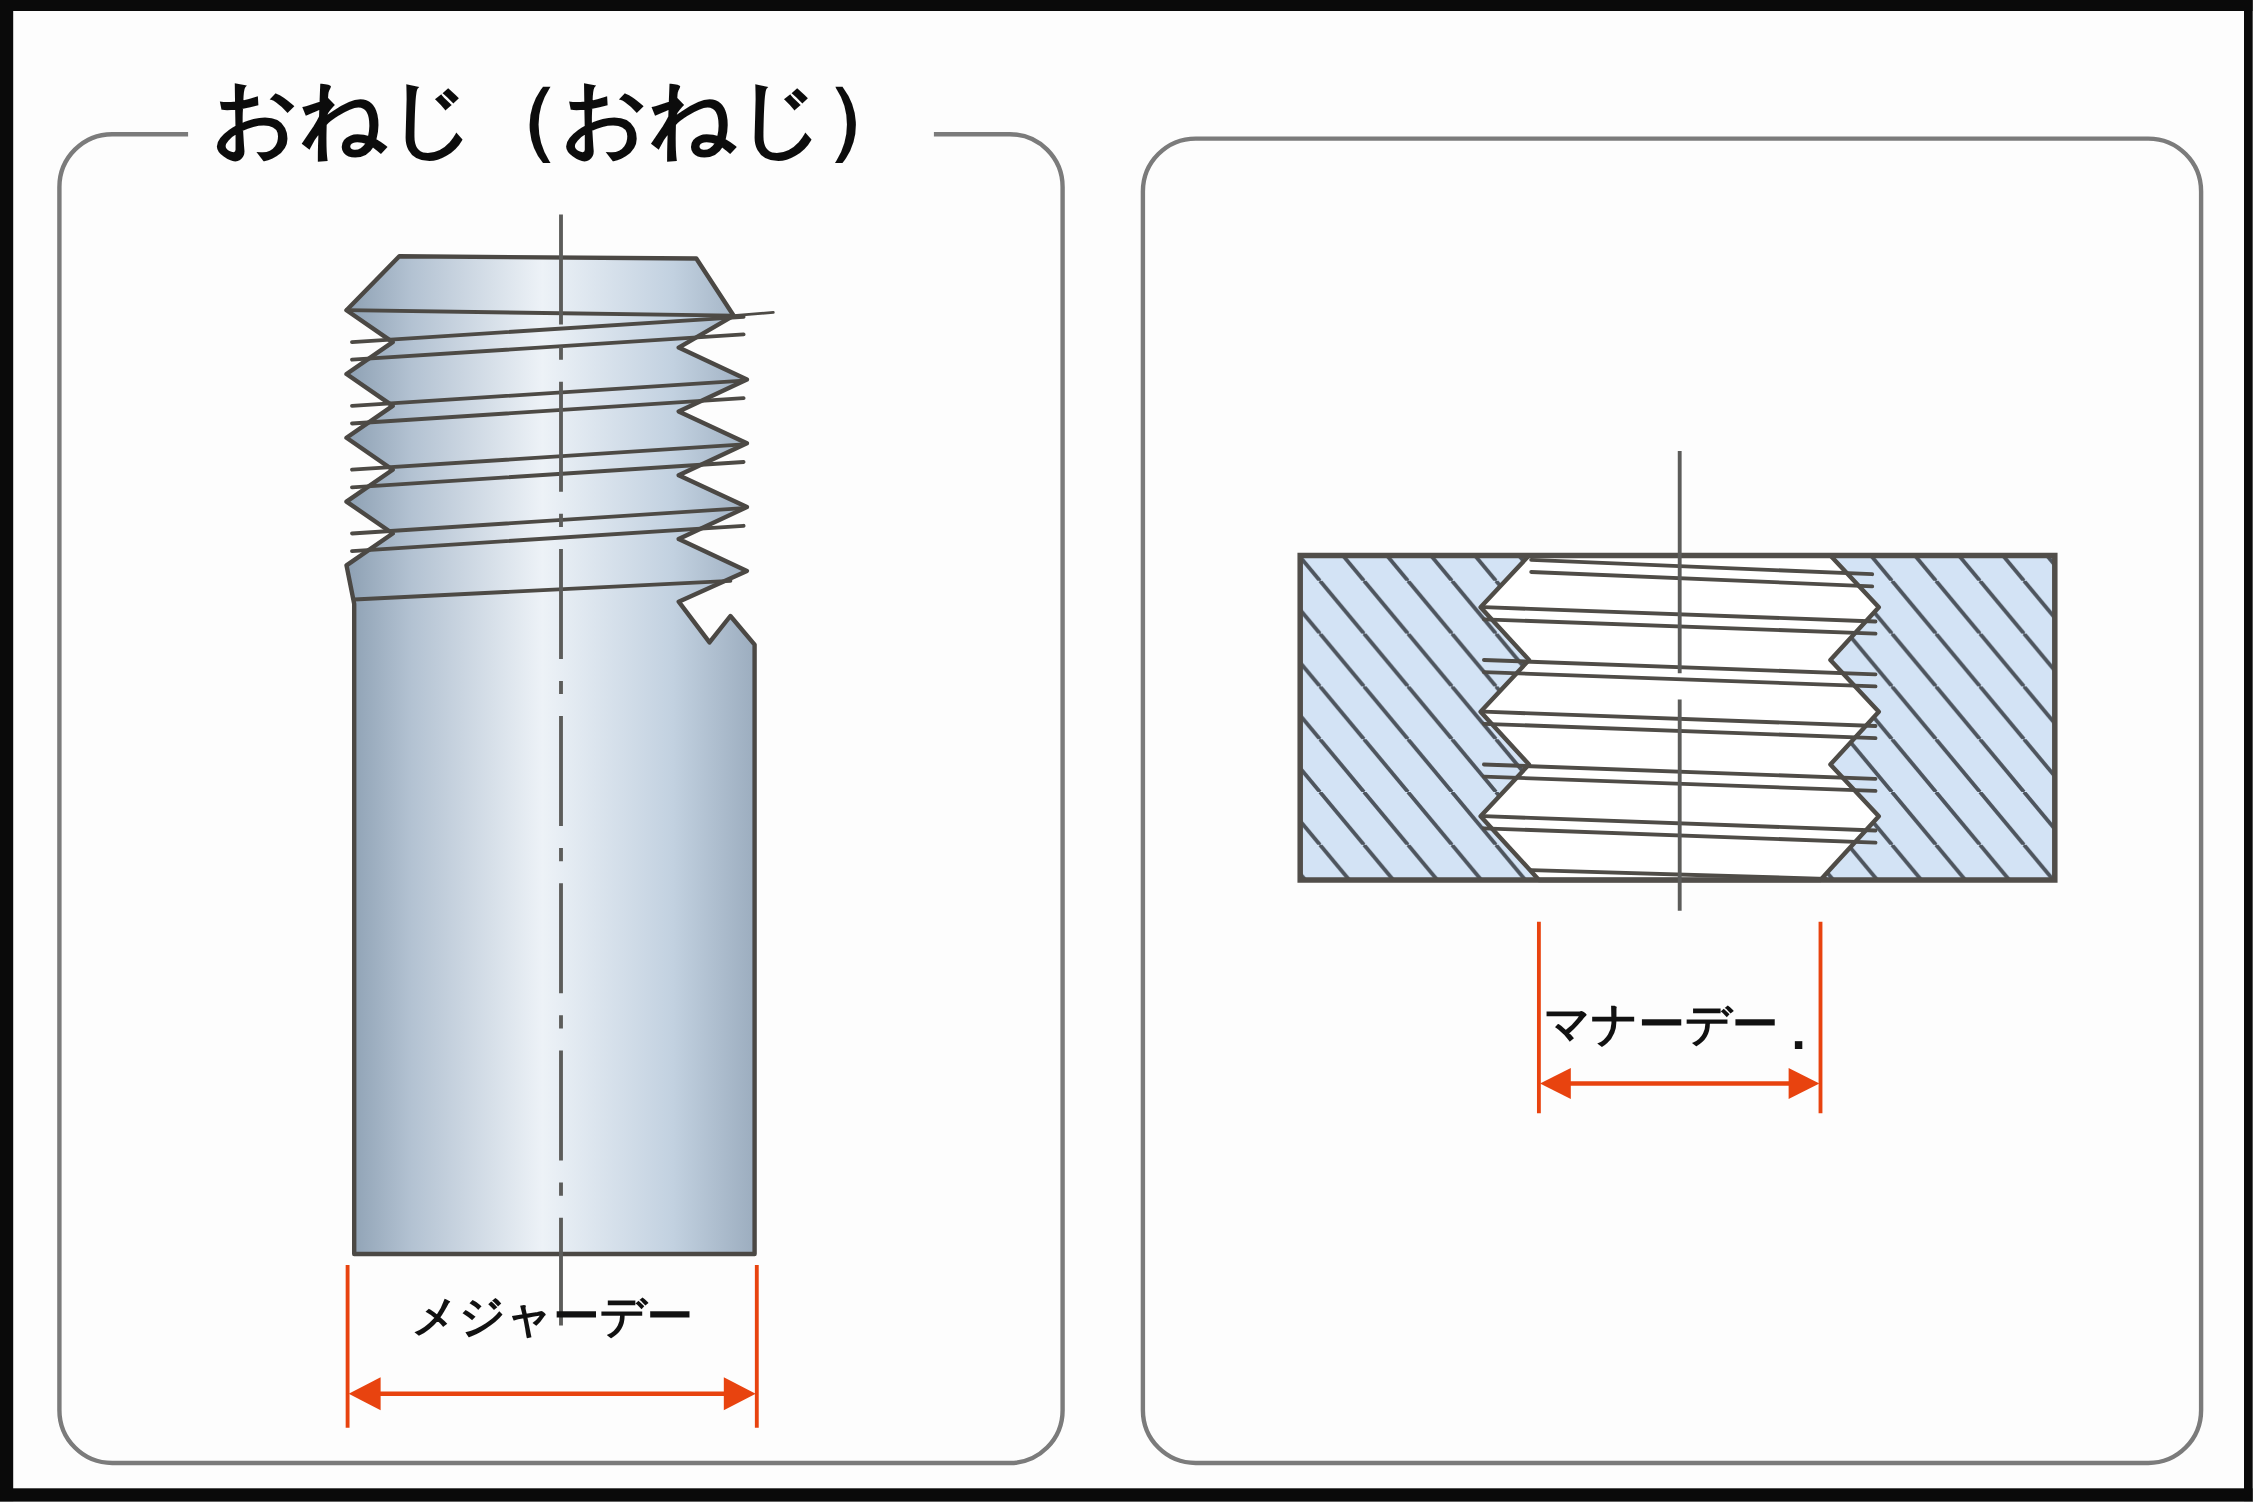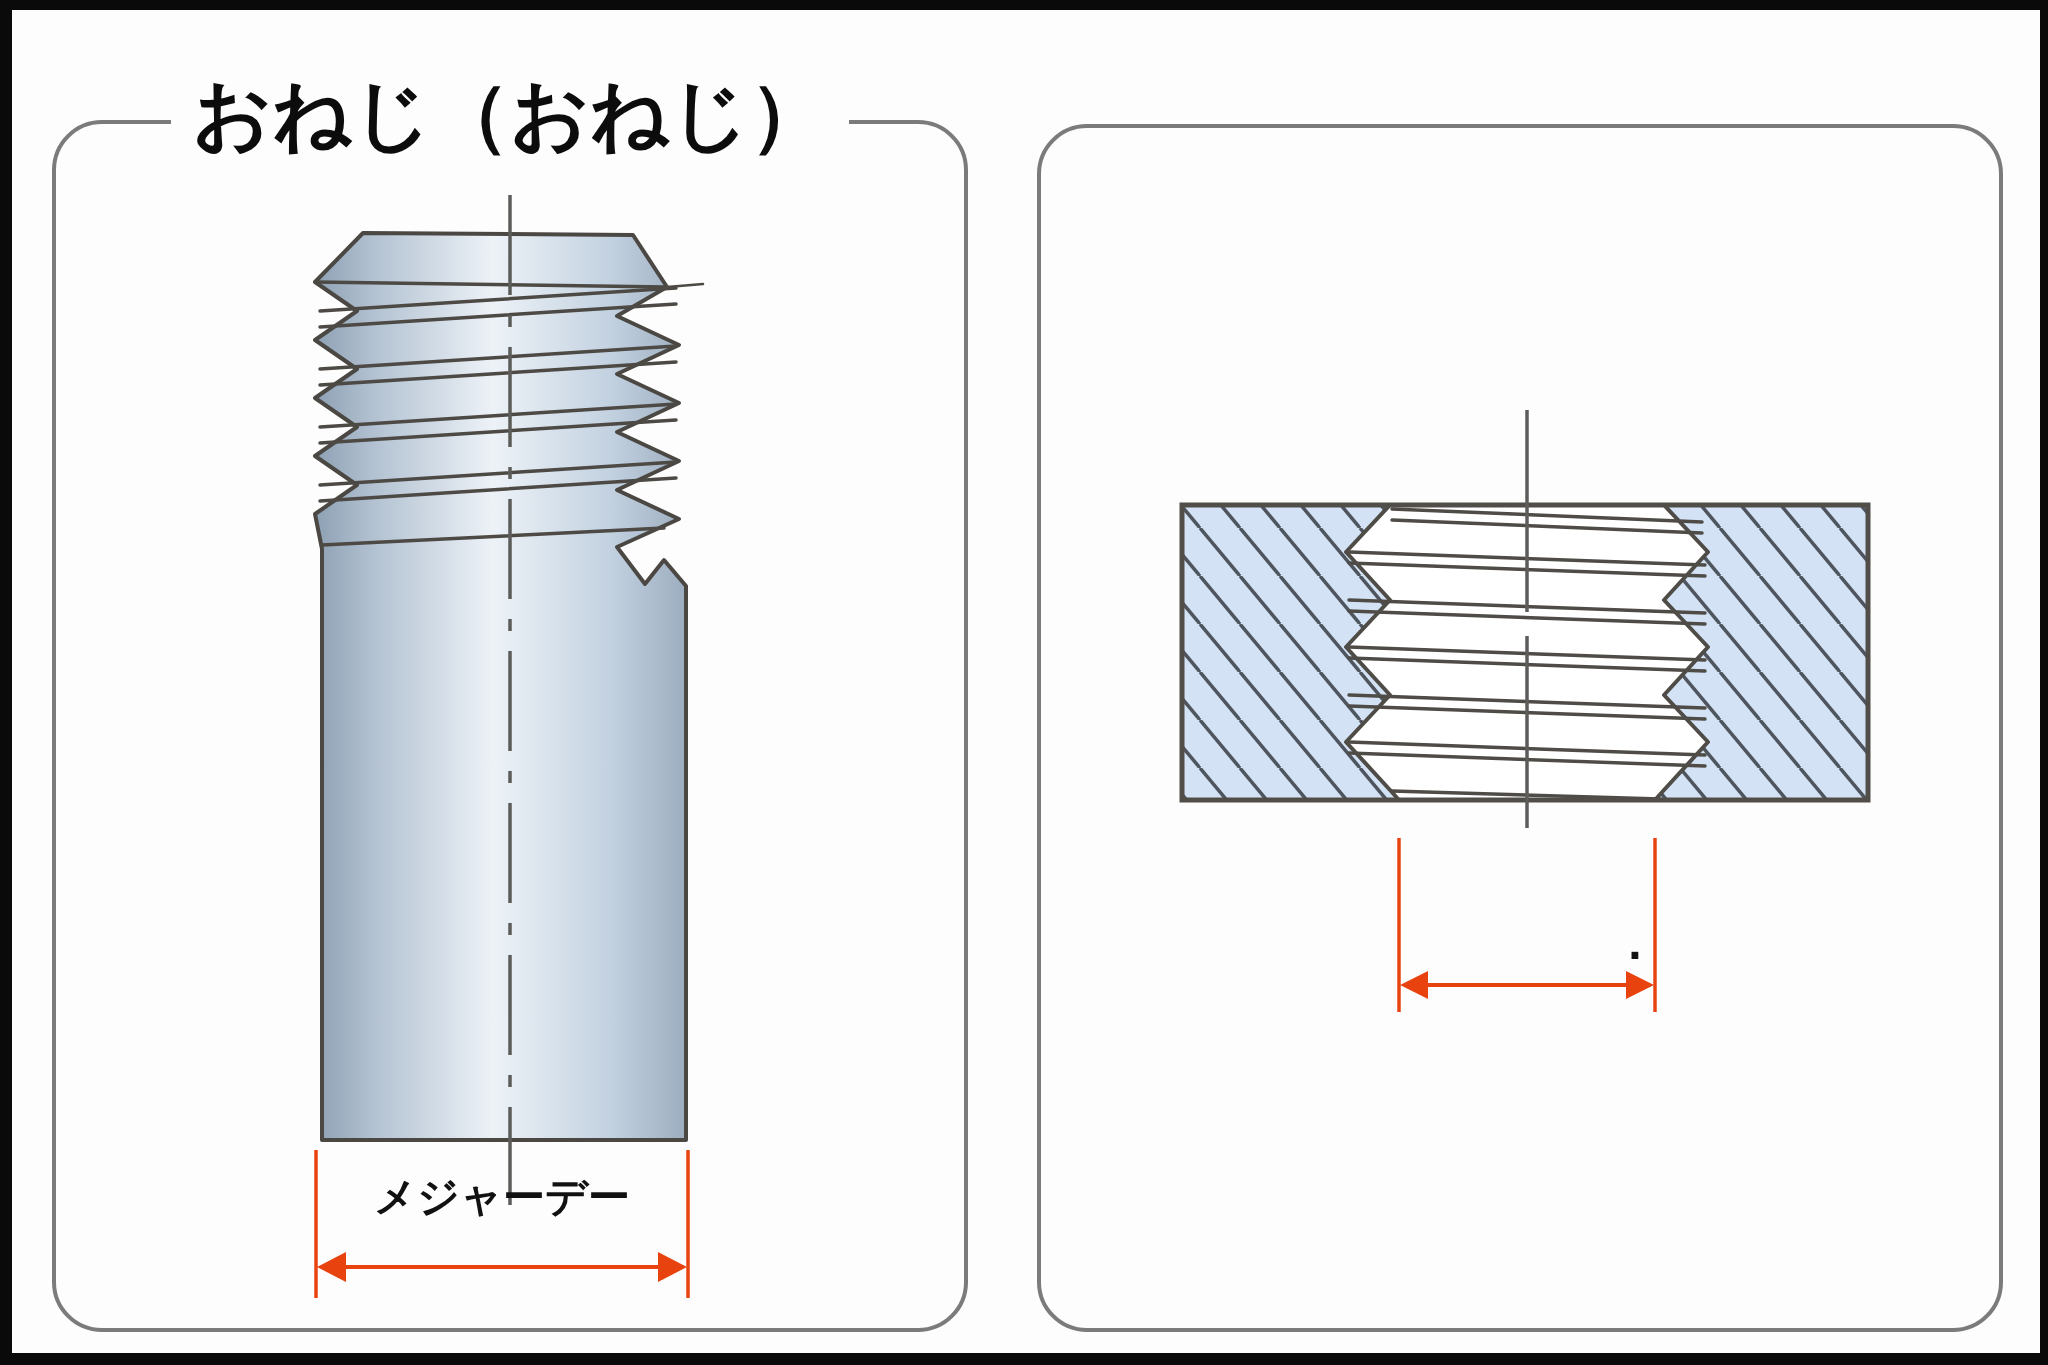--- a/index.html
+++ b/index.html
@@ -1,18 +1,18 @@
 <!DOCTYPE html>
 <html><head>
 <meta charset="utf-8">
 <style>
   html,body{margin:0;padding:0;background:#000;}
   #canvas{
     position:relative;width:2048px;height:1365px;background:#fdfdfd;
-    overflow:hidden;font-family:Liberation Sans, sans-serif;
+    overflow:hidden;font-family:Liberation Mono, monospace;
   }
   .frame{position:absolute;background:#0a0a0a;}
   .frame-top{left:0;top:0;width:2048px;height:10px;}
   .frame-bottom{left:0;top:1353px;width:2048px;height:12px;}
   .frame-left{left:0;top:0;width:12px;height:1365px;}
   .frame-right{left:2040px;top:0;width:8px;height:1365px;}
 
   .panel{
     position:absolute;border:4px solid #7b7b7b;border-radius:50px;
     background:transparent;box-sizing:border-box;
@@ -140,15 +140,16 @@
     <g stroke="#e8430f" fill="#e8430f">
       <line x1="1399" y1="838" x2="1399" y2="1012" stroke-width="3.5" fill="none"></line>
       <line x1="1655" y1="838" x2="1655" y2="1012" stroke-width="3.5" fill="none"></line>
       <line x1="1414" y1="985" x2="1640" y2="985" stroke-width="4" fill="none"></line>
       <polygon points="1400,985 1428,971 1428,999" stroke="none"></polygon>
       <polygon points="1654,985 1626,971 1626,999" stroke="none"></polygon>
     </g>
   </svg>
 
   <div class="dim-label label-major">メジャーデー</div>
+  <div class="dim-label label-minor">マナーデー</div>
   <div class="dim-label label-minor-dot">.</div>
 
 </div>
 
 </body></html>

